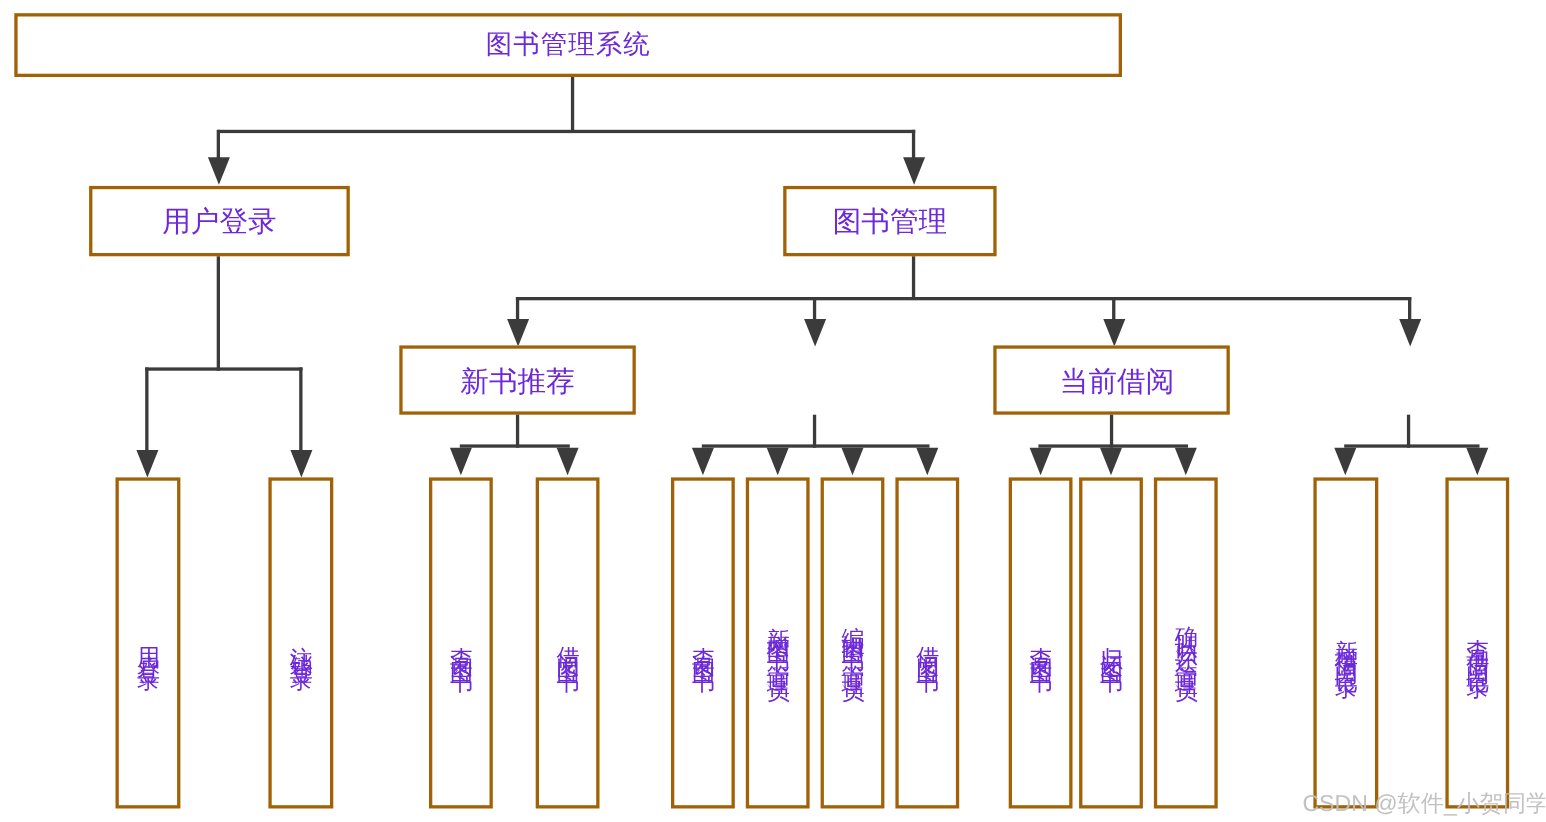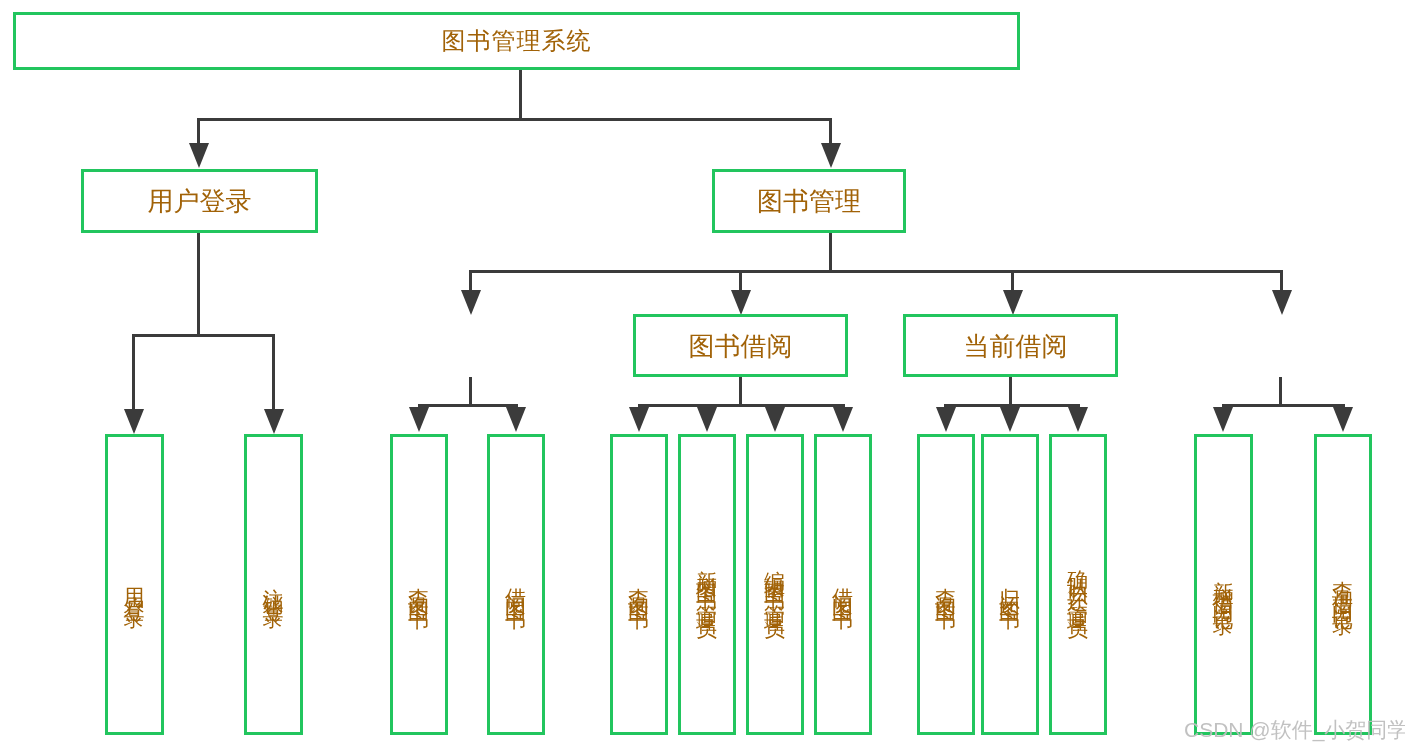--- a/index.html
+++ b/index.html
@@ -21,22 +21,22 @@
     position: absolute;
     width: 0; height: 0;
     border-left: 10px solid transparent;
     border-right: 10px solid transparent;
     border-top: 25px solid #3b3b3b;
   }
   .box {
     position: absolute;
     box-sizing: border-box;
     background: #ffffff;
-    border: 3px solid #22c55e;
-    color: #a16207;
+    border: 3px solid #a16207;
+    color: #6d28d9;
     display: flex;
     align-items: center;
     justify-content: center;
     text-align: center;
     line-height: 1;
   }
   .h-node { font-size: 26px; }
   .root-node { font-size: 24px; letter-spacing: 1px; }
   .leaf {
     writing-mode: vertical-lr;
@@ -80,21 +80,21 @@
   <div class="line" style="left:469px; top:270px; width:814px; height:3px;"></div>
   <div class="line" style="left:469px;  top:270px; width:3px; height:22px;"></div>
   <div class="line" style="left:739px;  top:270px; width:3px; height:22px;"></div>
   <div class="line" style="left:1011px; top:270px; width:3px; height:22px;"></div>
   <div class="line" style="left:1280px; top:270px; width:3px; height:22px;"></div>
   <div class="arrow" style="left:461px;  top:290px;"></div>
   <div class="arrow" style="left:731px;  top:290px;"></div>
   <div class="arrow" style="left:1003px; top:290px;"></div>
   <div class="arrow" style="left:1272px; top:290px;"></div>
 
-  <div class="box h-node" style="left:633px;  top:314px; width:215px; height:63px;">图书借阅</div>
+  <div class="box h-node" style="left:363px;  top:314px; width:215px; height:63px;">新书推荐</div>
   <div class="box h-node" style="left:903px;  top:314px; width:215px; height:63px;padding-left:10px;">当前借阅</div>
 
   <div class="line" style="left:469px; top:377px; width:3px;  height:30px;"></div>
   <div class="line" style="left:418px; top:404px; width:100px; height:3px;"></div>
   <div class="arrow" style="left:409px; top:407px;"></div>
   <div class="arrow" style="left:506px; top:407px;"></div>
 
   <div class="line" style="left:739px; top:377px; width:3px;   height:30px;"></div>
   <div class="line" style="left:638px; top:404px; width:207px; height:3px;"></div>
   <div class="arrow" style="left:629px; top:407px;"></div>

